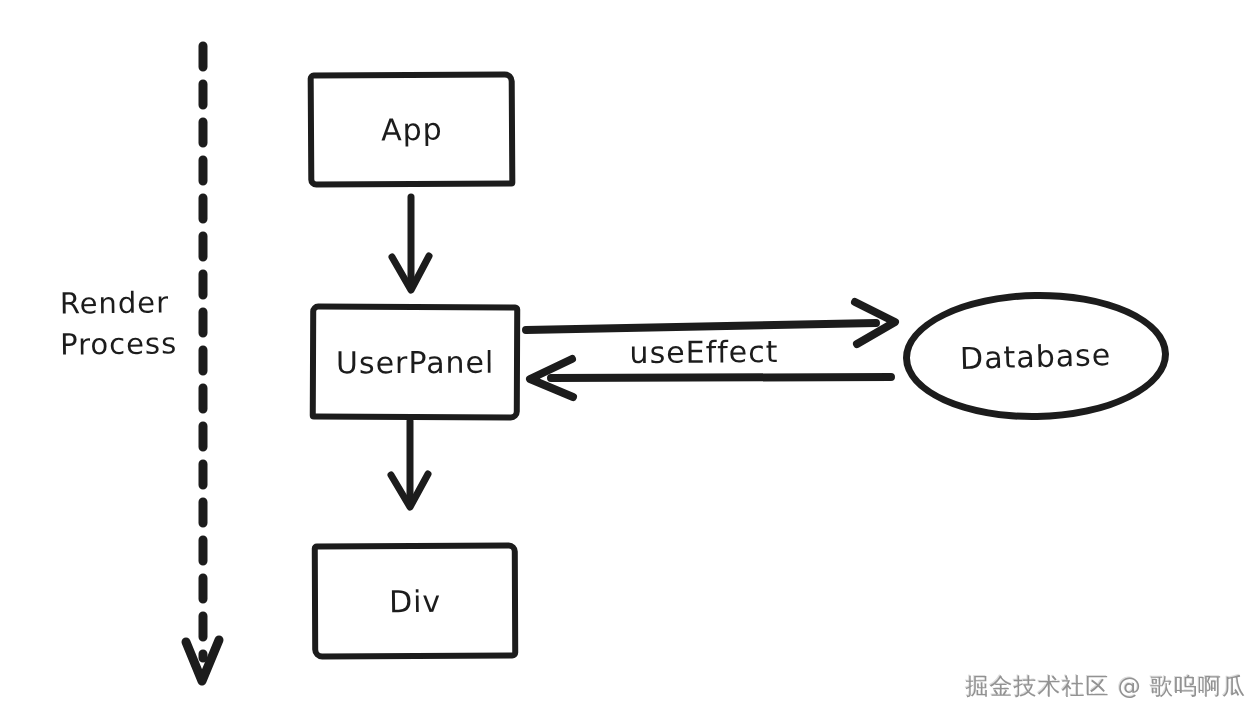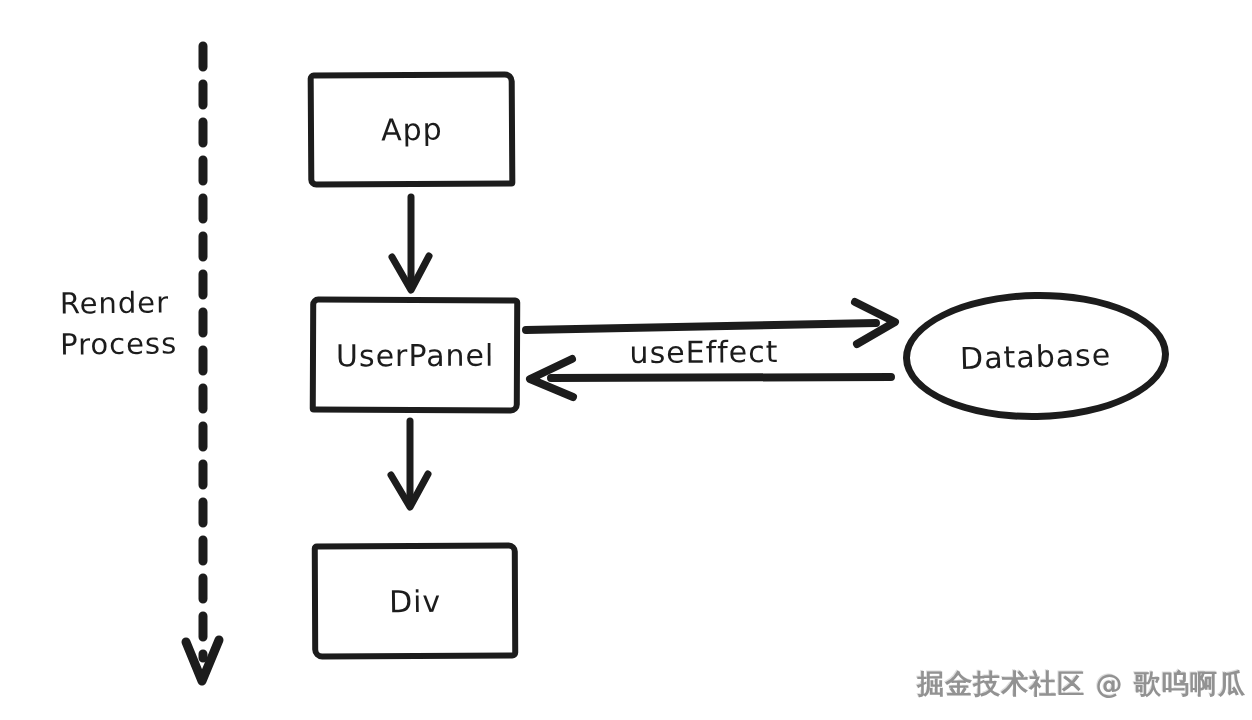--- a/index.html
+++ b/index.html
@@ -37,21 +37,21 @@
   .node {
     position: absolute;
     border: 6px solid var(--ink);
     border-radius: 4px;
     background: transparent;
     display: flex;
     align-items: center;
     justify-content: center;
   }
   .node.rect-app     { left: 308px; top: 72px;  width: 207px; height: 115px; transform: rotate(-0.35deg); border-radius: 6px 10px 4px 8px; }
-  .node.rect-user    { left: 310px; top: 297px; width: 210px; height: 116px; transform: rotate(0.25deg);  border-radius: 8px 5px 9px 4px; }
+  .node.rect-user    { left: 310px; top: 304px; width: 210px; height: 116px; transform: rotate(0.25deg);  border-radius: 8px 5px 9px 4px; }
   .node.rect-div     { left: 312px; top: 512px; width: 206px; height: 116px; transform: rotate(-0.25deg); border-radius: 5px 9px 6px 10px; margin-top: 31px; }
   .node.ellipse-db   { left: 903px; top: 292px; width: 266px; height: 128px; border-width: 7px; border-radius: 50% / 50%; transform: rotate(-1deg); }
   .node-label {
     font-size: 30px;
     letter-spacing: 1px;
     transform: rotate(-0.5deg);
     white-space: nowrap;
   }
   .lane-label {
     position: absolute;
@@ -71,22 +71,22 @@
     font-size: 30px;
     letter-spacing: 1px;
     white-space: nowrap;
     background: var(--background);
     padding: 0 6px;
   }
   .watermark {
     position: absolute;
     right: 6px;
     bottom: 18px;
-    font-size: 27px;
-    font-weight: bold;
+    font-size: 23px;
+    font-weight: normal;
     letter-spacing: 1px;
     color: var(--watermark);
     text-shadow: 2px 2px 1px rgba(255,255,255,0.95), -1px -1px 0 rgba(120,120,120,0.25);
     white-space: nowrap;
     margin-top: 34px;
   }
 </style>
 </head>
 <body>
 

